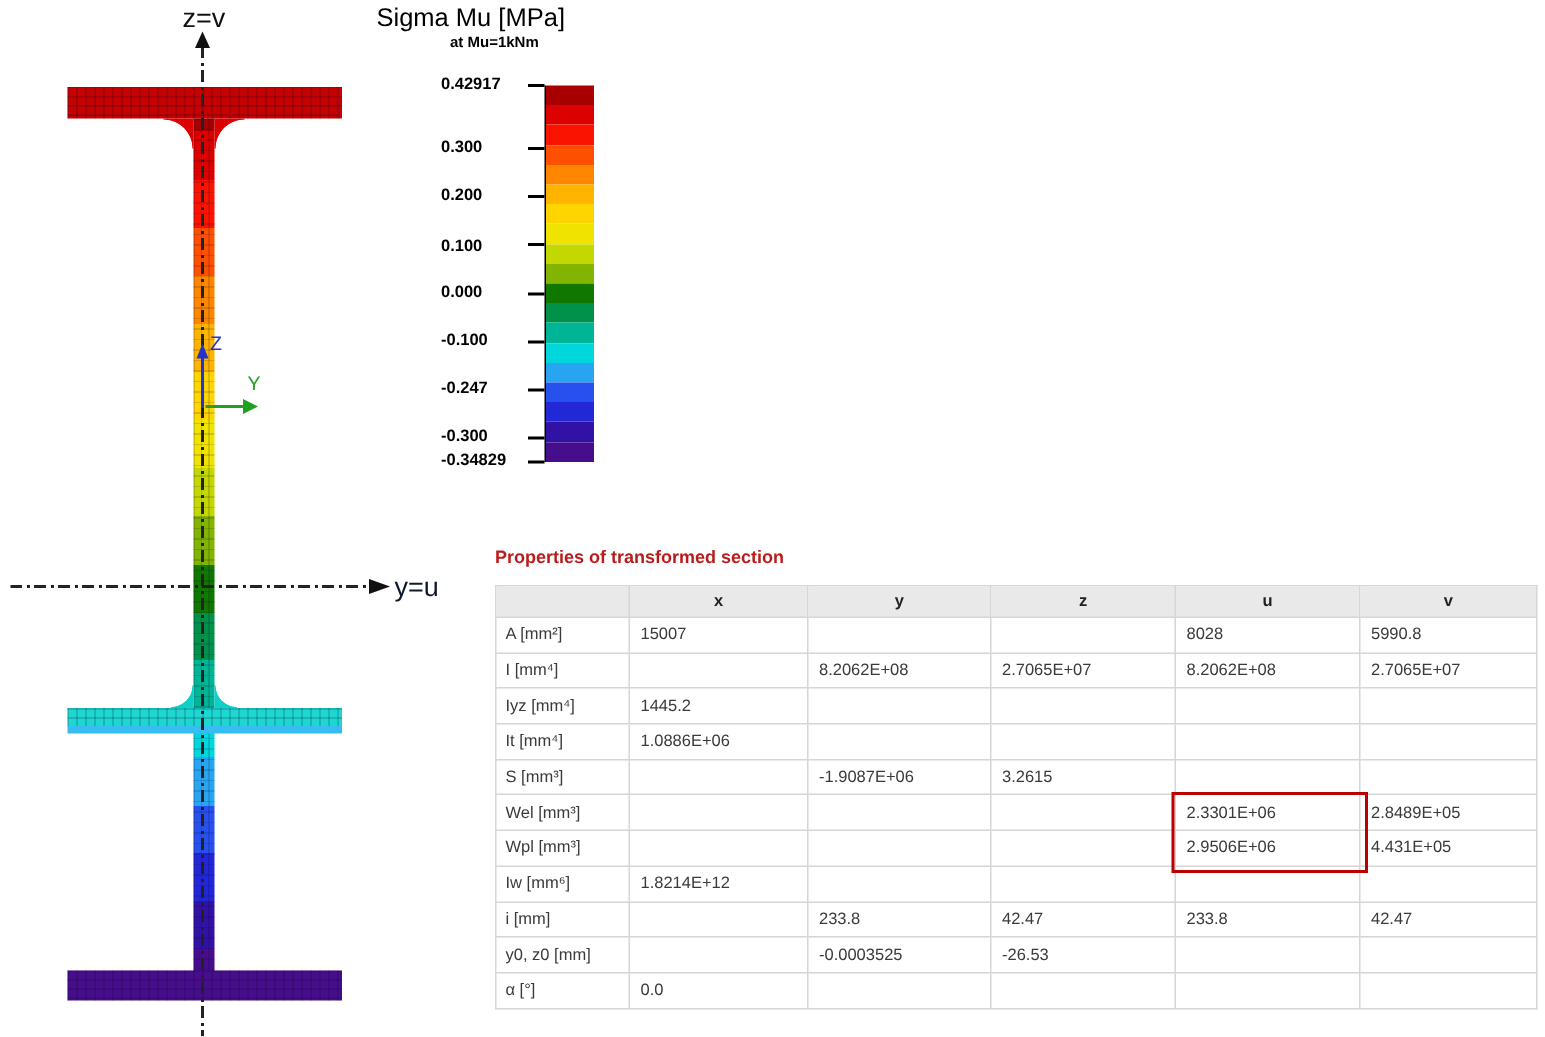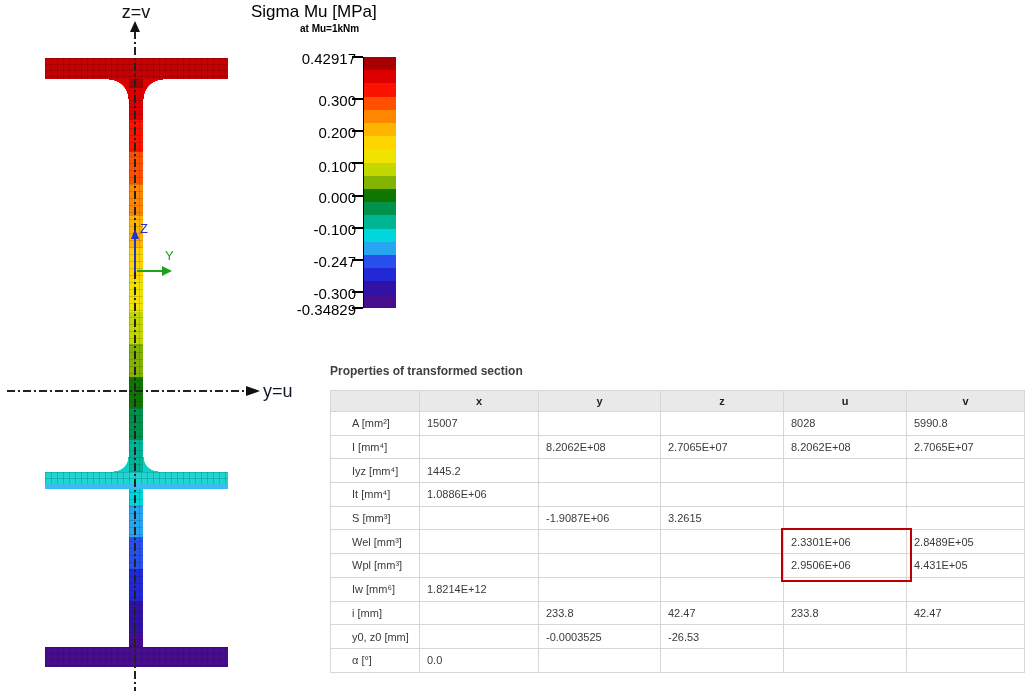--- a/index.html
+++ b/index.html
@@ -51,32 +51,32 @@
   #y-shaft{left:137px;top:270px;width:26px;height:2px;background:#1fa01f;}
   #tri-y{left:162px;top:266px;border-top:5px solid transparent;border-bottom:5px solid transparent;border-left:10px solid #1fa01f;}
   #y-label{left:165px;top:248px;font-size:13px;color:#1fa01f;}
 
   
   #legend-title{left:251px;top:2px;font-size:17px;color:#000;}
   #legend-subtitle{left:300px;top:23px;width:96px;text-align:left;font-size:10px;font-weight:bold;color:#000;}
   #legend-bar{left:363px;top:57px;width:32px;height:251px;display:flex;flex-direction:column;border-left:1px solid #000;}
   #legend-bar div{flex:1;}
   .legend-tick{height:2px;width:11px;background:#000;left:352px;}
-  .legend-label{width:62px;left:294px;text-align:right;font-size:15px;font-weight:normal;color:#000;}
+  .legend-label{width:62px;left:294px;text-align:left;font-size:11px;font-weight:bold;color:#000;}
 
   
-  #table-title{left:330px;top:364px;font-size:12px;font-weight:bold;color:#404040;}
+  #table-title{left:330px;top:364px;font-size:12px;font-weight:bold;color:#b91c1c;}
   #props-table{left:330px;top:390px;}
   table{border-collapse:collapse;table-layout:fixed;width:694px;font-size:11px;color:#3a3a3a;}
   th,td{border:1px solid #d6d6d6;overflow:hidden;white-space:nowrap;}
   thead tr{height:21px;}
   tbody tr{height:23.7px;}
   th{background:#e9e9e9;font-weight:bold;text-align:center;color:#222;}
   td{padding-left:7px;text-align:left;background:#fff;}
-  td.rowlabel{padding-left:21px;}
+  td.rowlabel{padding-left:6px;}
   #highlight-box{left:781px;top:528px;width:127px;height:50px;border:2px solid #bb0000;background:transparent;}
 </style>
 </head>
 <body>
 
 <div id="root">
 
   <div class="abs mesh" id="top-flange"></div>
   <div class="abs" id="fillet-tl"></div>
   <div class="abs" id="fillet-tr"></div>

